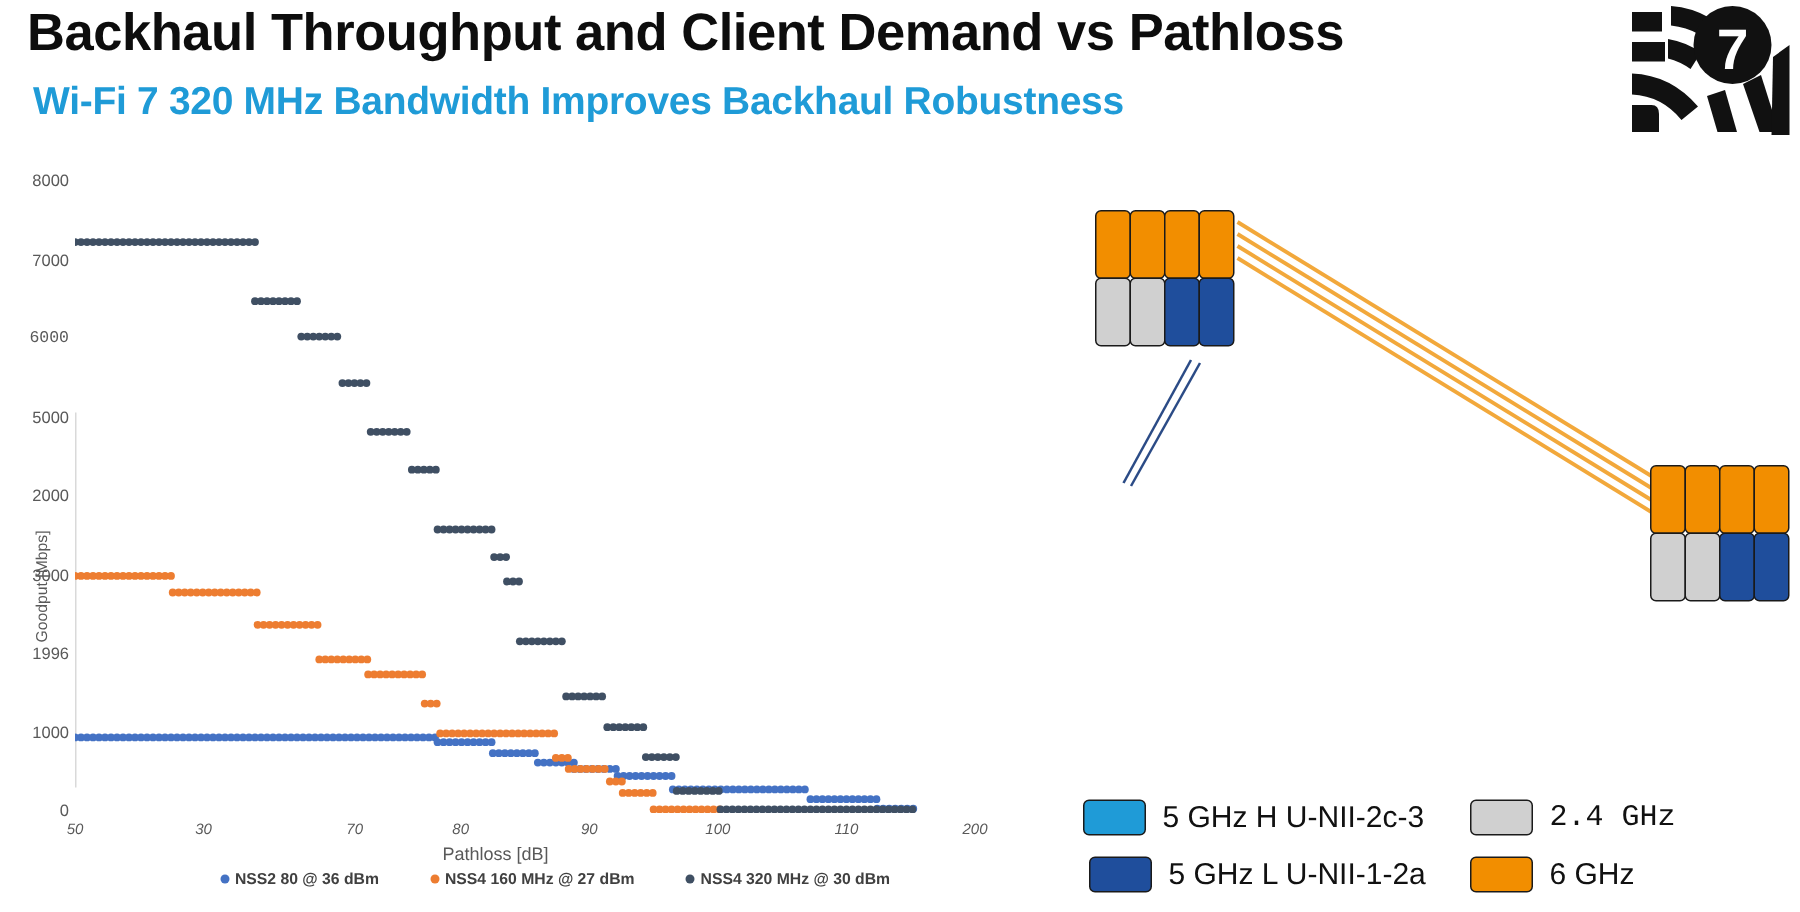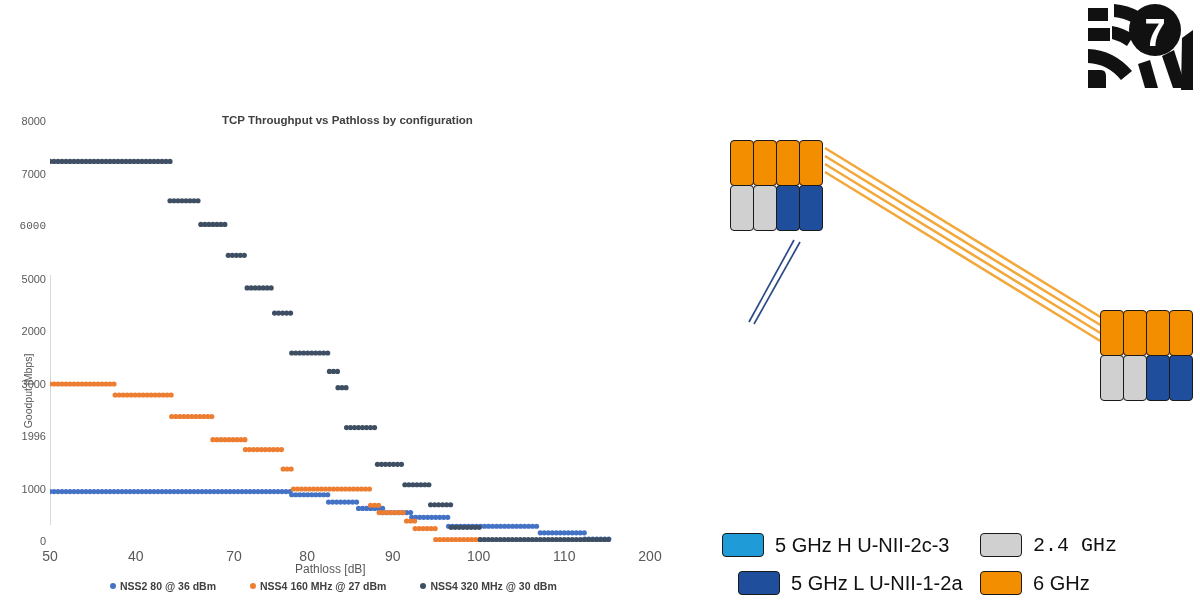--- a/index.html
+++ b/index.html
@@ -40,32 +40,32 @@
   #x-axis-title {
     position: absolute; left: 295px; top: 462px;
     font-size: 12px; color: #595959; white-space: nowrap;
   }
   .ytick {
     position: absolute; width: 46px; text-align: right;
     font-size: 11px; color: #595959;
   }
   .xtick {
     position: absolute; width: 40px; text-align: center;
-    font-size: 14px; color: #595959;
+    font-size: 10px; color: #595959; font-style: italic;
   }
   #plot-area { position: absolute; left: 50px; top: 22px; width: 600px; height: 420px; }
   #plot-svg { display: block; }
   #axis-line {
     position: absolute; left: 50px; top: 175px; width: 1px; height: 250px;
     background: #d9d9d9;
   }
   #chart-legend {
     position: absolute; left: 110px; top: 480px; width: 520px;
     display: flex; gap: 34px; align-items: center;
-    font-size: 10.5px; font-weight: 700; color: #404040;
+    font-size: 10.5px; font-weight: 700; color: #404040; justify-content: center;
   }
   .cl-item { display: flex; align-items: center; gap: 4px; white-space: nowrap; }
   .cl-dot { width: 6px; height: 6px; border-radius: 50%; display: inline-block; }
 
   
   #diagram { position: absolute; left: 690px; top: 100px; width: 510px; height: 508px; }
   #backhaul-lines { position: absolute; left: 0; top: 0; }
 
   .router { position: absolute; }
   .router .rrow { display: flex; }
@@ -85,57 +85,58 @@
   .bl-swatch {
     width: 42px; height: 24px;
     border: 1.8px solid #1a1a1a; border-radius: 4px;
   }
   .bl-text { font-size: 20px; color: #111111; white-space: nowrap; }
 </style>
 </head>
 <body>
 
 <div id="header">
+  <div id="title">Backhaul Throughput and Client Demand vs Pathloss</div>
+  <div id="subtitle">Wi-Fi 7 320 MHz Bandwidth Improves Backhaul Robustness</div>
   <svg id="wifi7-logo" viewBox="0 0 108 90">
     <g fill="#111111">
       <path d="M2 6 h20 v13 h-20 z"></path>
       <path d="M2 26 h22 v13 h-22 z"></path>
       <path d="M28 2 q14 1 26 8 l-7 11 q-9 -5 -19 -6 z"></path>
       <path d="M26 24 q12 2 22 9 l-7 11 q-7 -5 -15 -7 z"></path>
       <path d="M2 47 q26 1 44 22 l-11 9 q-13 -16 -33 -17 z"></path>
       <path d="M2 68 h13 q5 0 5 6 v12 h-18 z"></path>
       <path d="M52 62 l12 -4 l8 28 h-13 z"></path>
       <path d="M76 54 l12 -6 l12 38 h-13 z"></path>
       <path d="M96 36 l11 -8 v60 h-12 z"></path>
     </g>
     <circle cx="69" cy="28" r="26" fill="#111111"></circle>
     <text x="69" y="44" text-anchor="middle" font-family="'Liberation Sans', sans-serif" font-size="38" font-weight="700" fill="#ffffff">7</text>
   </svg>
 </div>
 
 <div id="chart-panel">
-  <div id="chart-title">TCP Throughput vs Pathloss by configuration</div>
   <div id="y-axis-title">Goodput [Mbps]</div>
   <div id="x-axis-title">Pathloss [dB]</div>
   <div id="axis-line"></div>
   <div id="y-ticks">
       <div class="ytick" style="left: 0px; top: 435px;">0</div>
       <div class="ytick" style="left: 0px; top: 382.5px;">1000</div>
       <div class="ytick" style="left: 0px; top: 330px;">1996</div>
       <div class="ytick" style="left: 0px; top: 277.5px;">3000</div>
       <div class="ytick" style="left: 0px; top: 225px;">2000</div>
       <div class="ytick" style="left: 0px; top: 172.5px;">5000</div>
       <div class="ytick" style="left: 0px; top: 120px; font-family: Liberation Mono, monospace;">6000</div>
       <div class="ytick" style="left: 0px; top: 67.5px;">7000</div>
       <div class="ytick" style="left: 0px; top: 15px;">8000</div>
     </div>
   <div id="x-ticks">
       <div class="xtick" style="left: 30px; top: 448px;">50</div>
-      <div class="xtick" style="left: 115.714px; top: 448px;">40</div>
-      <div class="xtick" style="left: 214px; top: 448px;">70</div>
+      <div class="xtick" style="left: 115.714px; top: 448px;">30</div>
+      <div class="xtick" style="left: 202px; top: 448px; text-align: right;">70</div>
       <div class="xtick" style="left: 287.143px; top: 448px;">80</div>
       <div class="xtick" style="left: 372.857px; top: 448px;">90</div>
       <div class="xtick" style="left: 458.571px; top: 448px;">100</div>
       <div class="xtick" style="left: 544.286px; top: 448px;">110</div>
       <div class="xtick" style="left: 630px; top: 448px;">200</div>
     </div>
   <div id="plot-area">
     <svg id="plot-svg" width="600" height="420">
         <g>
           <circle cx="0.00" cy="369.60" r="2.6" fill="#4472c4"></circle>
@@ -616,21 +617,21 @@
     </div>
   </div>
 
 </div>
 
 <div id="band-legend">
     <div class="bl-item" style="left: 0px; top: 0px;">
       <div class="bl-swatch" style="background: rgb(31, 155, 215);"></div>
       <div class="bl-text">5 GHz H U-NII-2c-3</div>
     </div>
-    <div class="bl-item" style="left: 16px; top: 38px;">
+    <div class="bl-item" style="left: 4px; top: 38px;">
       <div class="bl-swatch" style="background: rgb(31, 78, 156);"></div>
       <div class="bl-text">5 GHz L U-NII-1-2a</div>
     </div>
     <div class="bl-item" style="left: 258px; top: 0px; font-family: Liberation Mono, monospace;">
       <div class="bl-swatch" style="background: rgb(208, 208, 208);"></div>
       <div class="bl-text">2.4 GHz</div>
     </div>
     <div class="bl-item" style="left: 258px; top: 38px;">
       <div class="bl-swatch" style="background: rgb(242, 142, 0);"></div>
       <div class="bl-text">6 GHz</div>

